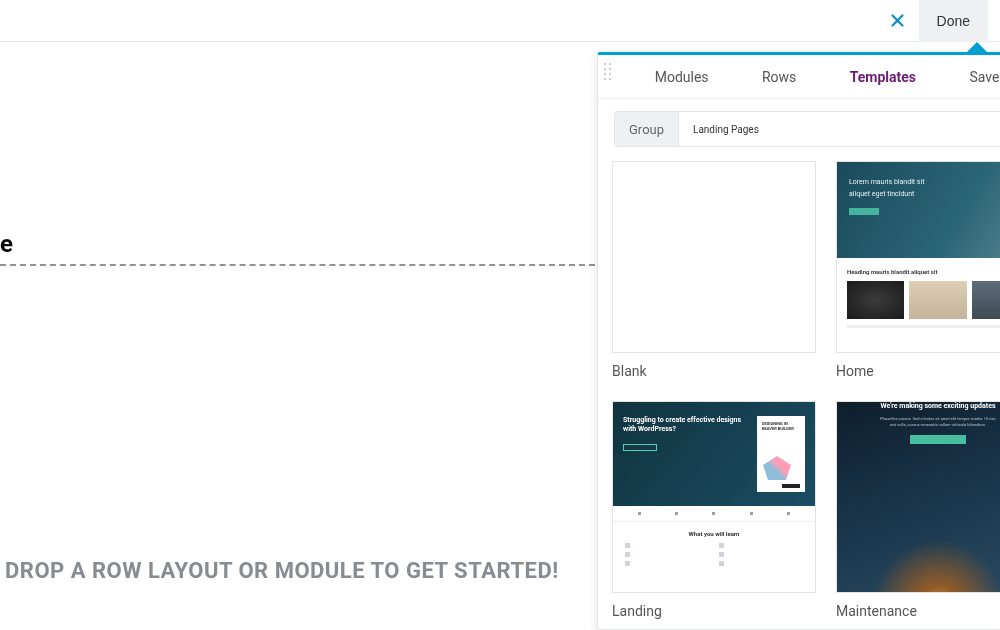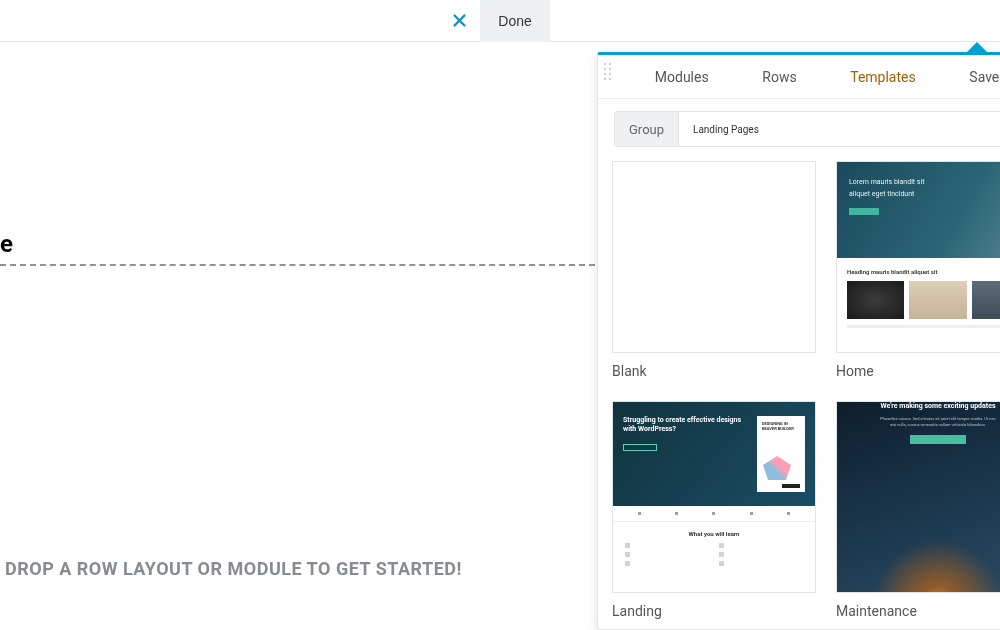--- a/index.html
+++ b/index.html
@@ -12,21 +12,21 @@
       background: #fff;
     }
 
     
     .topbar {
       position: absolute;
       top: 0; left: 0; right: 0;
       height: 42px;
       border-bottom: 1px solid #e4e7ec;
       display: flex;
-      justify-content: center;
+      justify-content: flex-end;
       align-items: center;
       padding-right: 12px;
       background: #fff;
     }
     .close-x {
       width: 42px; height: 42px;
       display: flex; align-items: center; justify-content: center;
       color: #0d8ec4;
       cursor: pointer;
     }
@@ -56,21 +56,21 @@
     .small-e-fragment {
       position: absolute;
       top: 188px; left: 0;
       font-size: 24px;
       font-weight: 700;
       color: #050507;
     }
     .drop-cta {
       position: absolute;
       top: 516px; left: 5px;
-      font-size: 18px;
+      font-size: 22px;
       font-weight: 700;
       color: #888b91;
       letter-spacing: 0.5px;
     }
 
     
     .panel {
       position: absolute;
       top: 52px;
       left: 597px;
@@ -111,21 +111,21 @@
       align-items: center;
       justify-content: space-around;
       padding: 0 20px 0 30px;
       border-bottom: 1px solid #eceef1;
     }
     .tab {
       font-size: 14px;
       color: #555;
       cursor: pointer;
     }
-    .tab.active { color: #a16207; }
+    .tab.active { color: #701a75; font-weight: bold; }
 
     .filter-row {
       display: flex;
       margin: 12px 16px;
       border: 1px solid #e2e4e8;
       border-radius: 3px;
       overflow: hidden;
       height: 36px;
       position: relative;
     }

